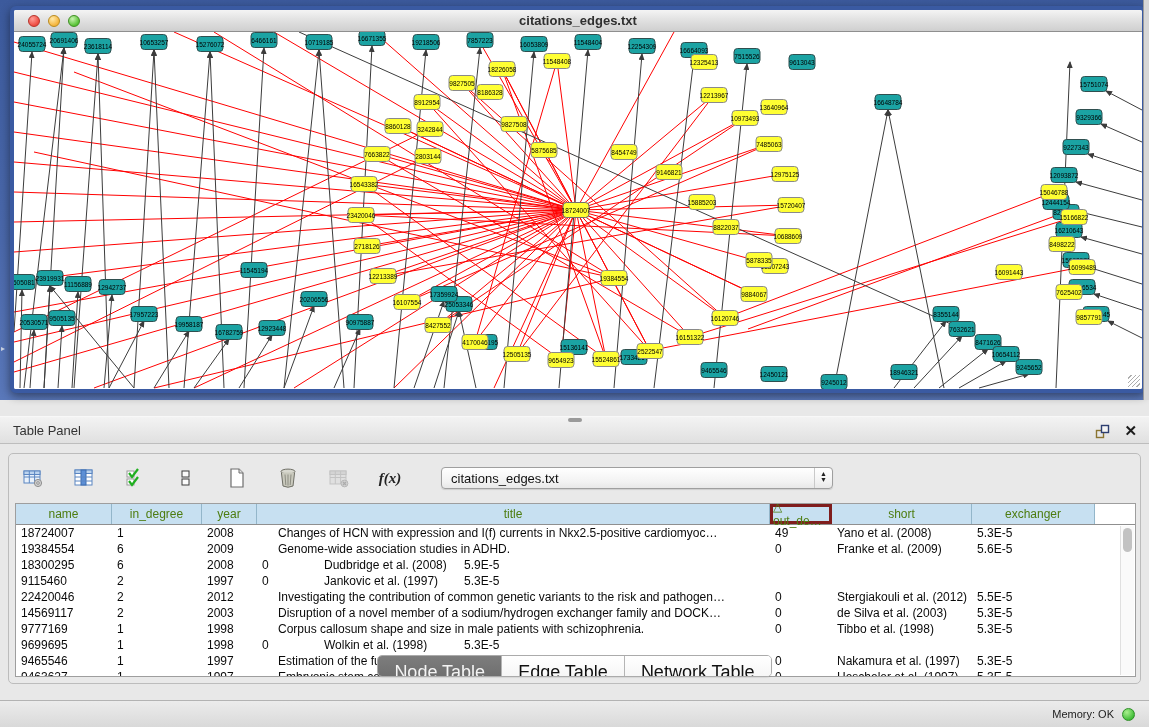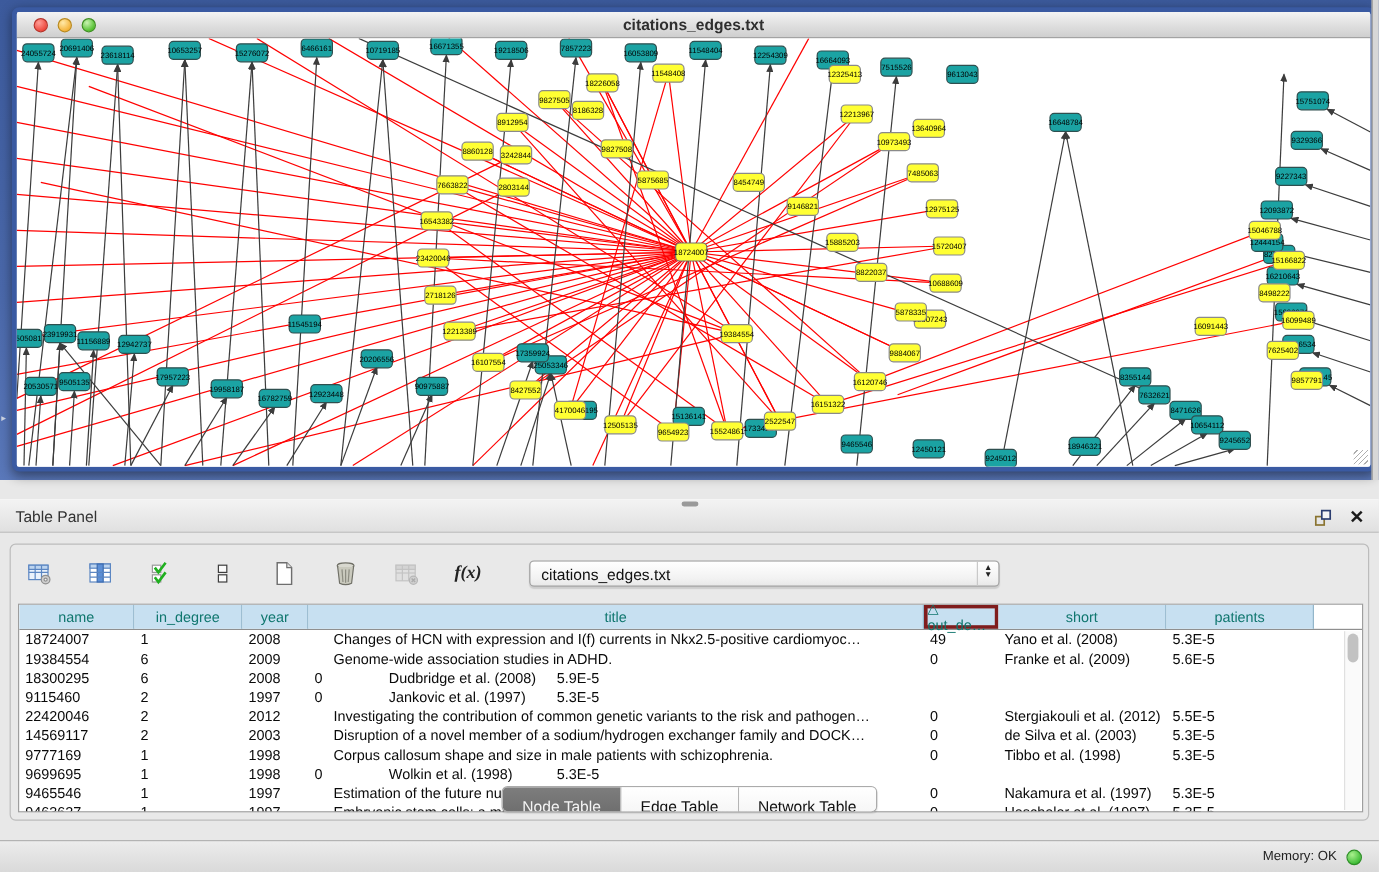--- a/index.html
+++ b/index.html
@@ -55,36 +55,36 @@
     box-shadow:0 1px 1px rgba(0,0,0,.12); position:relative; }
   .combo-value { margin-left:9px; }
   .combo-stepper { position:absolute; right:0; top:0; width:18px; height:100%;
     border-left:1px solid #c9c9c9; display:flex; flex-direction:column;
     align-items:center; justify-content:center; line-height:4px; }
   .combo-stepper span { font-size:7px; color:#222; height:6px; }
 
   .grid { position:absolute; left:6px; top:49px; width:1121px; bottom:6px; background:#fff;
     border:1px solid #9e9e9e; overflow:hidden; }
   .grid-header { display:flex; height:21px; border-bottom:1px solid #8f8f8f; background:#fff; }
-  .gh-cell { background:#c7e0f1; border-right:1px solid #93b6ca; font-size:12px; color:#0f766e;
+  .gh-cell { background:#c7e0f1; border-right:1px solid #93b6ca; font-size:12px; color:#4d7c0f;
     display:flex; align-items:center; justify-content:center; flex:0 0 auto; height:100%; }
   .gh-cell.sorted { border:3px solid #7f1d1d; }
   .grid-body { font-size:12px; color:#0a0a0a; }
   .grid-row { display:flex; height:16px; line-height:16px; }
   .gr-cell { flex:0 0 auto; overflow:hidden; white-space:nowrap; padding-left:5px; }
   .gr-cell.title-cell { padding-left:21px; }
   .vscroll { position:absolute; right:1px; top:22px; bottom:1px; width:14px;
     background:#fafafa; border-left:1px solid #e0e0e0; }
   .vthumb { position:absolute; left:2px; top:2px; width:9px; height:24px; background:#c2c2c2; border-radius:5px; }
 
   .tabs-row { position:absolute; left:0; right:0; bottom:4px; height:24px;
     display:flex; justify-content:center; }
   .seg { display:flex; height:22px; border:1px solid #ababab; border-radius:5px; overflow:hidden;
     background:#fff; box-shadow:0 1px 1px rgba(0,0,0,.08); }
-  .seg-btn { padding:16px 16px; font-size:13px; color:#111; display:flex; align-items:center;
+  .seg-btn { padding:16px 16px; font-size:18px; color:#111; display:flex; align-items:center;
     border-right:1px solid #b5b5b5; background:linear-gradient(180deg,#ffffff,#f1f1f1); }
   .seg-btn:last-child { border-right:none; }
   .seg-btn.active { background:linear-gradient(180deg,#7d7d7d,#676767); color:#f4f4f4; }
 
   .statusbar { position:absolute; left:0; bottom:0; width:1149px; height:27px;
     background:linear-gradient(180deg,#ececec,#d9d9d9); border-top:1px solid #b3b3b3;
     display:flex; align-items:center; justify-content:flex-end; }
   .mem-label { font-size:11px; color:#222; margin-right:8px; }
   .mem-dot { width:13px; height:13px; border-radius:50%; margin-right:14px;
     background:radial-gradient(circle at 35% 30%,#a9f08e,#3dbb35 75%); border:1px solid #2d8f26; }
@@ -542,21 +542,21 @@
     </div>
 
     <div class="grid">
       <div class="grid-header" id="grid-header">
           <div class="gh-cell" style="width: 96px;">name</div>
           <div class="gh-cell" style="width: 90px;">in_degree</div>
           <div class="gh-cell" style="width: 55px;">year</div>
           <div class="gh-cell" style="width: 513px;">title</div>
           <div class="gh-cell sorted" style="width: 62px;">△ out_de…</div>
           <div class="gh-cell" style="width: 140px;">short</div>
-          <div class="gh-cell" style="width: 123px;">patients</div>
+          <div class="gh-cell" style="width: 123px;">exchanger</div>
         </div>
       <div class="grid-body" id="grid-body">
           <div class="grid-row">
             <div class="gr-cell" style="width: 96px;">18724007</div>
             <div class="gr-cell" style="width: 90px;">1</div>
             <div class="gr-cell" style="width: 55px;">2008</div>
             <div class="gr-cell title-cell" style="width: 513px;">Changes of HCN with expression and I(f) currents in Nkx2.5-positive cardiomyoc…</div>
             <div class="gr-cell" style="width: 62px;">49</div>
             <div class="gr-cell" style="width: 140px;">Yano et al. (2008)</div>
             <div class="gr-cell" style="width: 123px;">5.3E-5</div>

